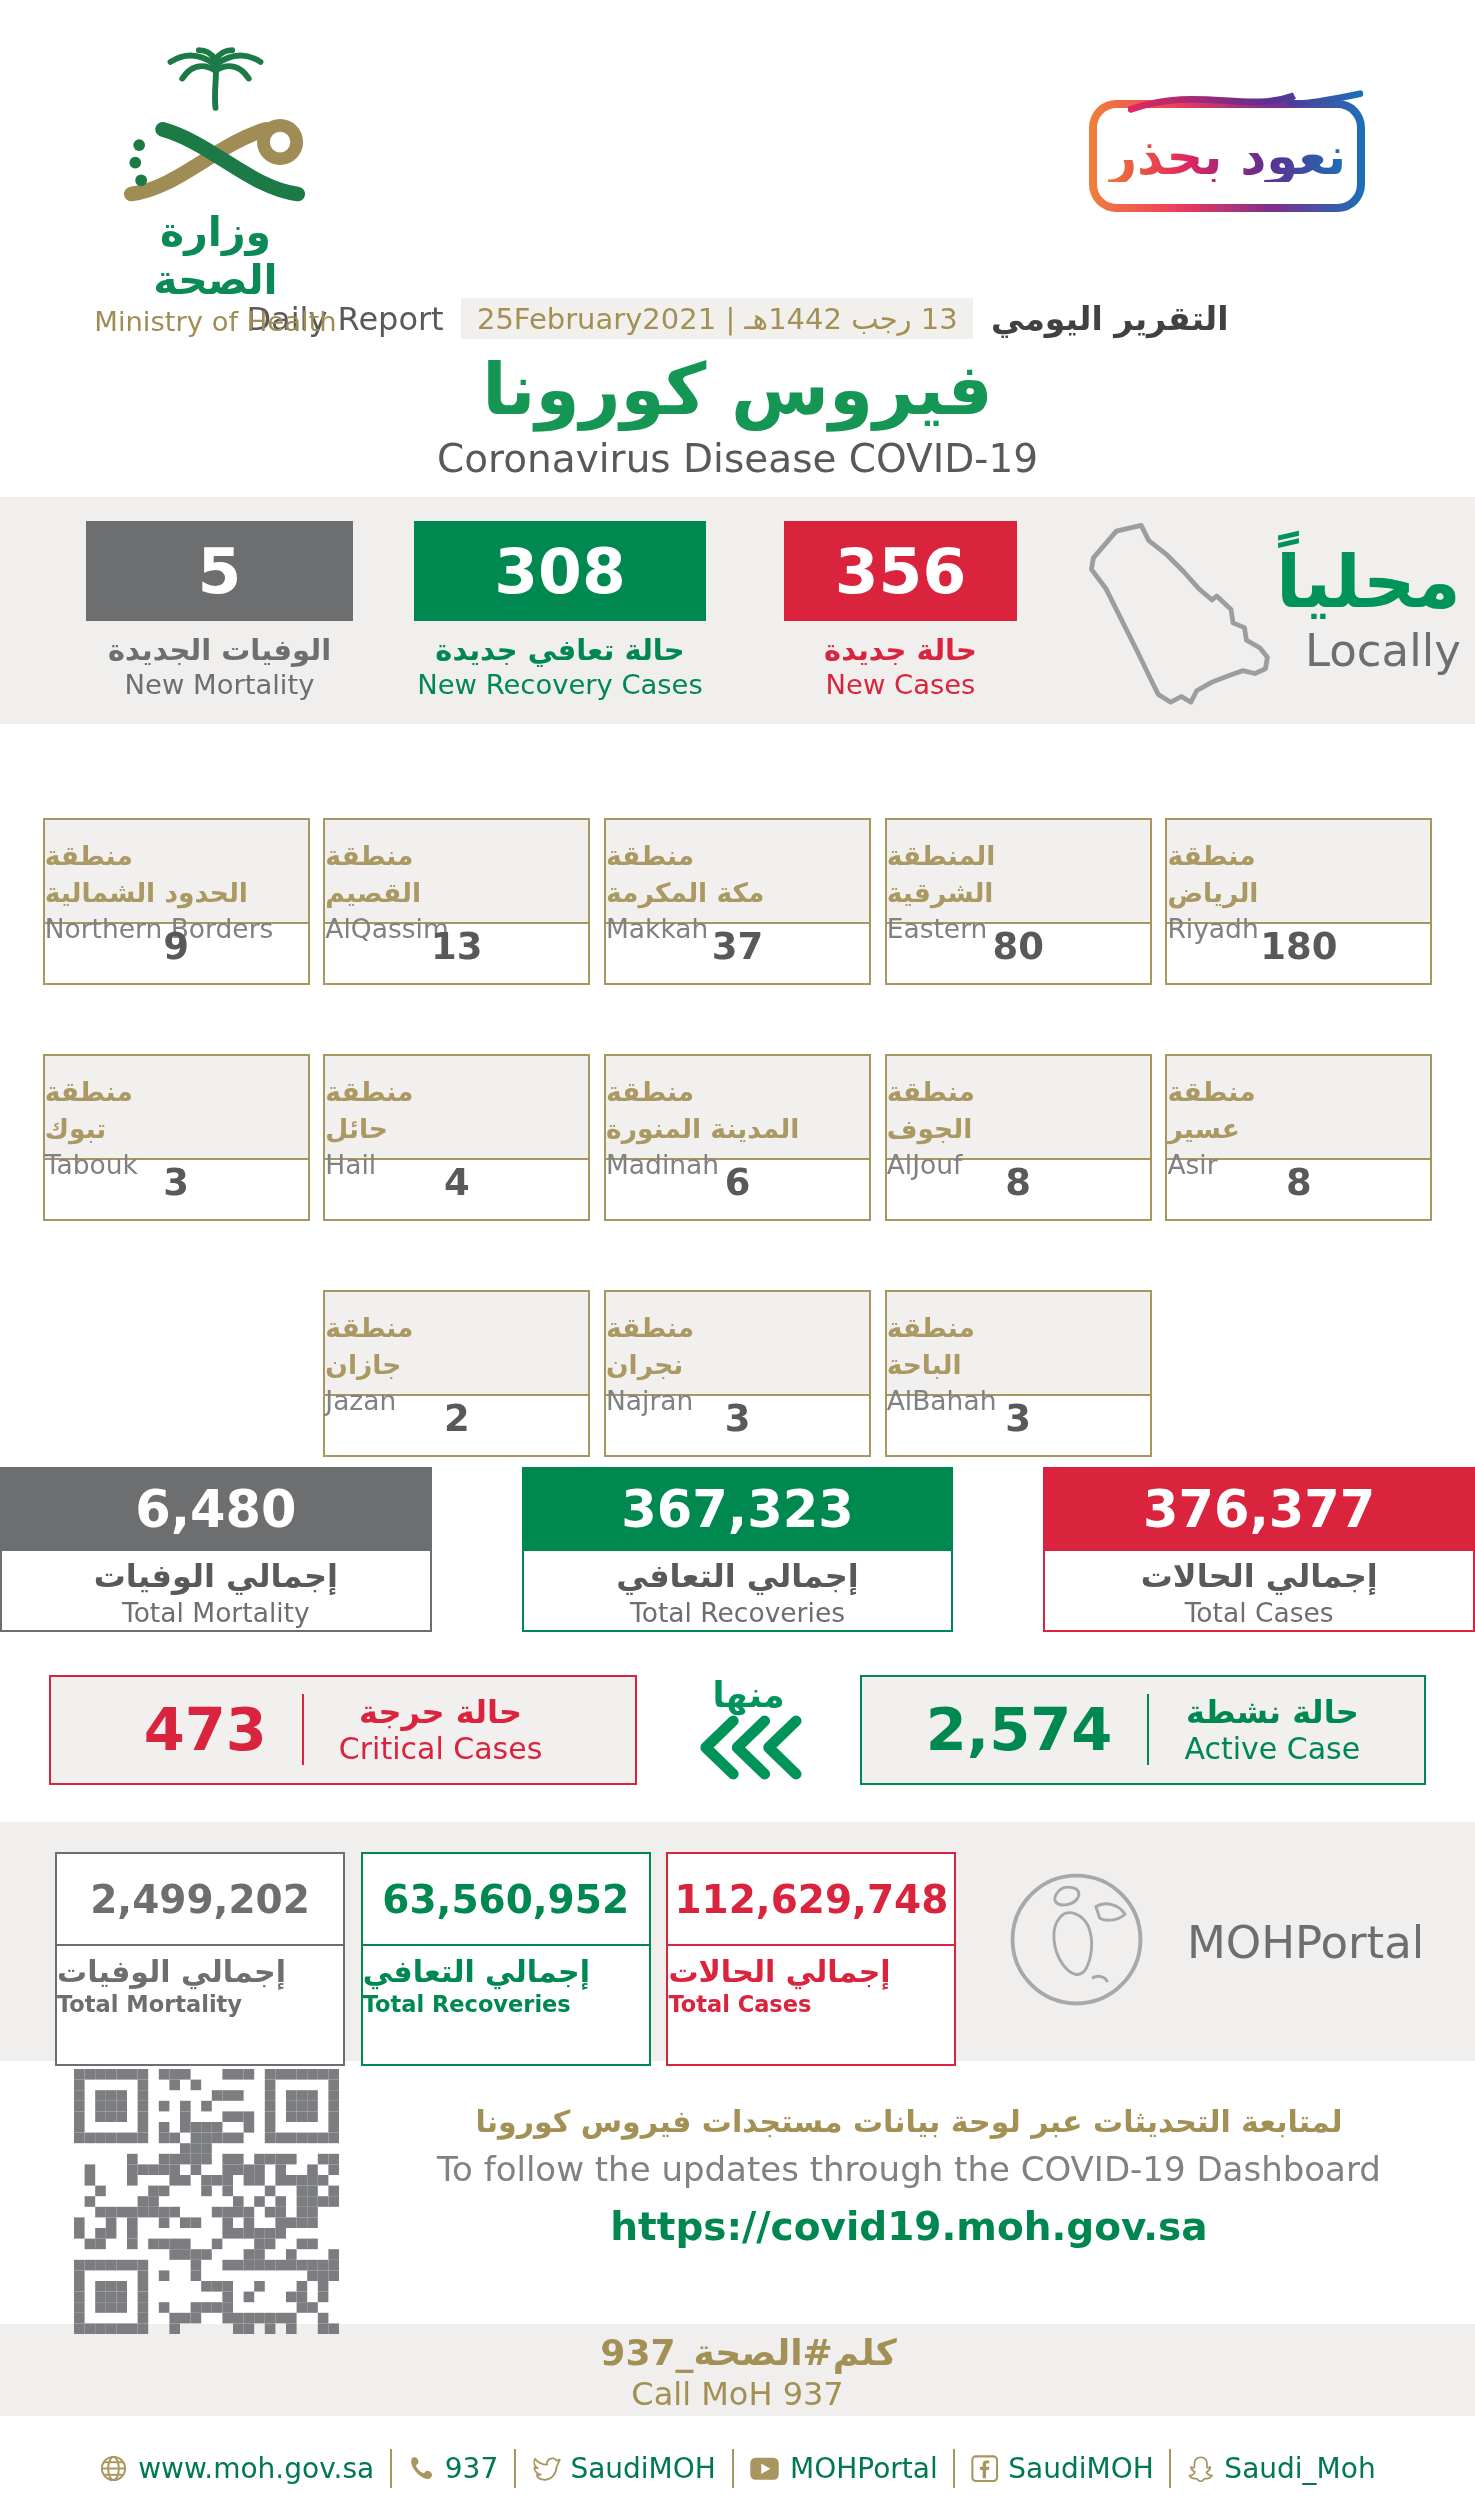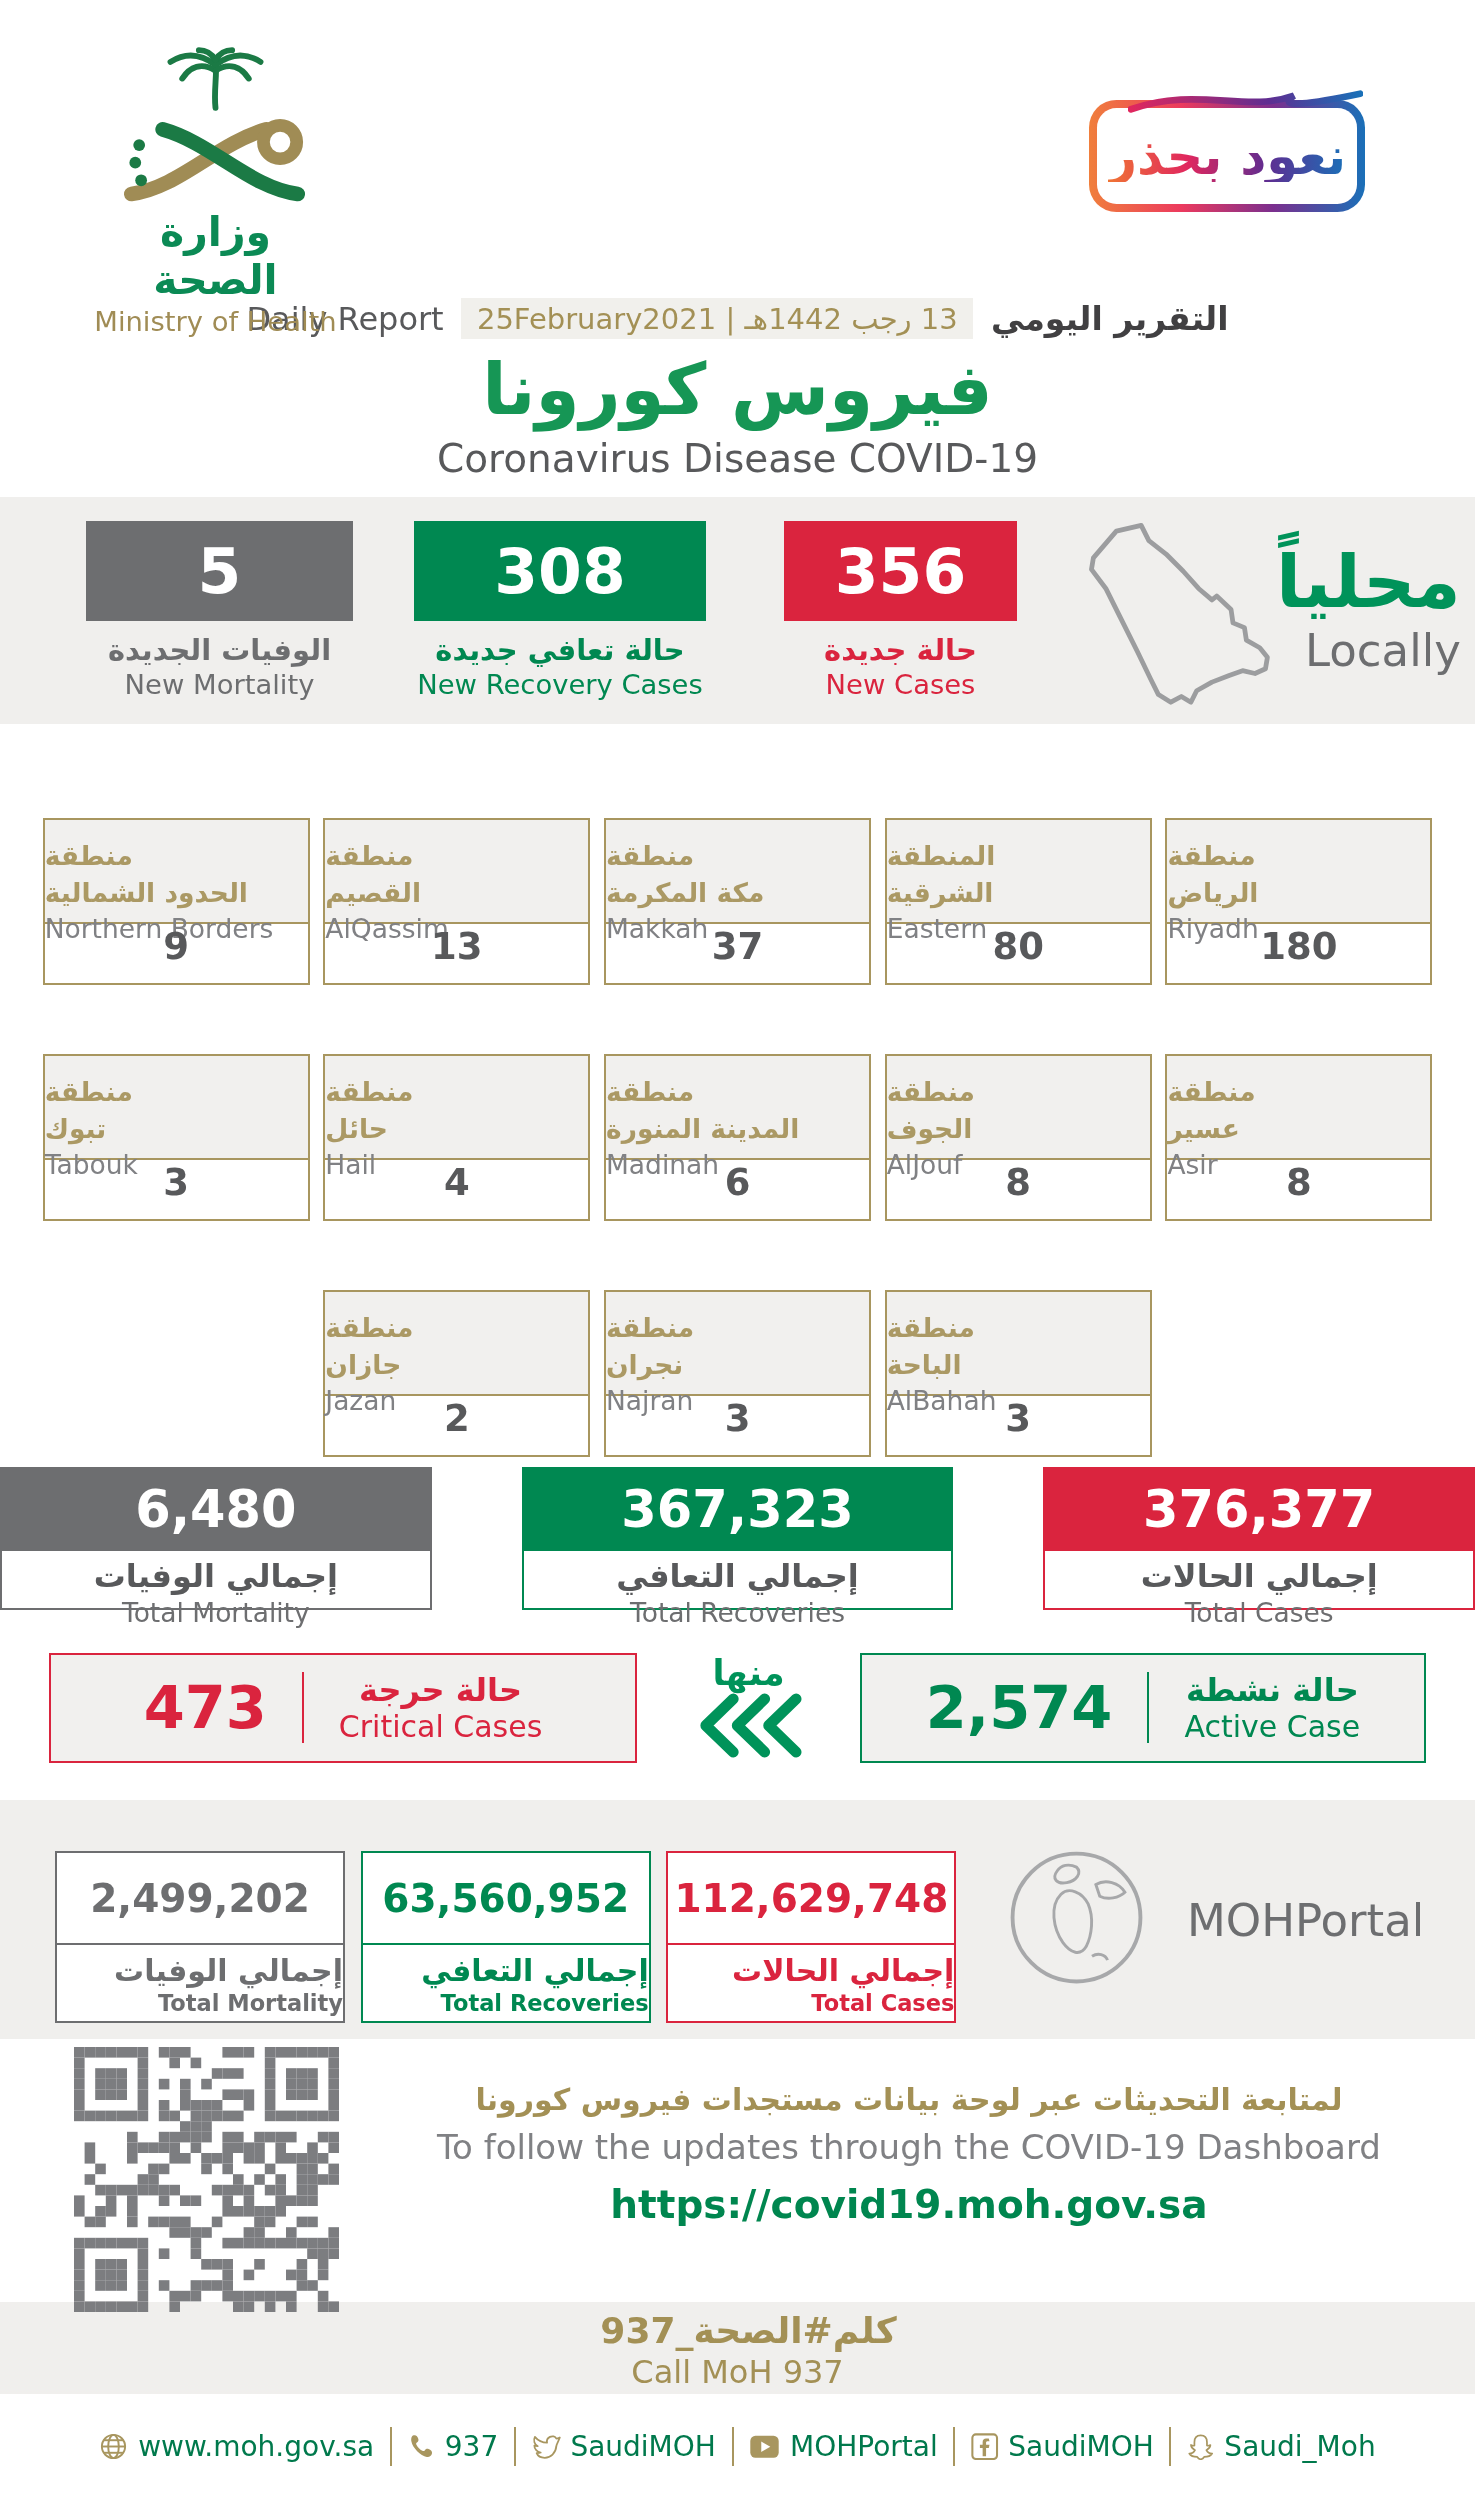--- a/index.html
+++ b/index.html
@@ -56,42 +56,42 @@
   .r-row + .r-row { margin-top:69px; }
   .r-card { width:267px; height:167px; border:2.9px solid #a8965f; background:#fff; }
   .r-head { height:102px; background:#f1f0ee; text-align:left; padding-top:17px; }
   .r-ar { color:#ab9964; font-size:26.5px; font-weight:bold; line-height:1.4; direction:rtl; }
   .r-en { color:#808184; font-size:26.5px; margin-top:2px; }
   .r-num { height:47px; border-top:2.9px solid #a8965f; display:flex; align-items:center; justify-content:center;
            color:#58595b; font-size:37px; font-weight:bold; }
 
   
   .totals { margin-top:9.8px; display:flex; justify-content:center; gap:90px; }
-  .tot-card { width:433px; height:143px; border:2.9px solid var(--c); background:#fff; }
+  .tot-card { width:433px; height:165px; border:2.9px solid var(--c); background:#fff; }
   .tot-head { height:82px; background:var(--c); display:flex; align-items:center; justify-content:center; }
   .tot-head .num { color:#fff; font-size:51px; font-weight:bold; }
   .tot-ar { text-align:center; color:#58595b; font-size:32px; font-weight:bold; margin-top:5.9px; direction:rtl; }
   .tot-en { text-align:center; color:#6d6e70; font-size:26.5px; margin-top:2px; }
 
   
   .crit-row { margin-top:43px; padding:0 49px; display:flex; align-items:center; }
   .ca-card { height:110px; background:#f1f0ee; border:2px solid var(--c);
              display:flex; align-items:center; justify-content:center; gap:35px; }
   .ca-card.critical { width:588px; }
   .ca-card.active { width:566px; }
   .ca-num { color:var(--c); font-size:59px; font-weight:bold; }
   .ca-div { width:2px; height:71px; background:var(--c); }
   .ca-ar { color:var(--c); font-size:32px; font-weight:bold; text-align:center; direction:rtl; }
   .ca-en { color:var(--c); font-size:30px; text-align:center; }
   .minha { flex:1; text-align:center; }
   .minha .m-ar { color:#00935a; font-size:35px; font-weight:bold; direction:rtl; }
 
   
   .globally { margin-top:37px; height:239px; display:flex; align-items:center; padding:0 35px 0 55px; gap:15.7px; }
-  .g-card { width:290px; height:172px; background:#fff; border:2px solid var(--c); text-align:right;margin-top:36px; }
+  .g-card { width:290px; height:214px; background:#fff; border:2px solid var(--c); text-align:left;margin-top:36px; }
   .g-num { height:90px; display:flex; align-items:center; justify-content:center;
            color:var(--c); font-size:39px; font-weight:bold; }
   .g-sep { height:2px; background:var(--c); }
   .g-ar { color:var(--c); font-size:30px; font-weight:bold; margin-top:7.8px; direction:rtl; }
   .g-en { color:var(--c); font-size:22.5px; font-weight:bold; margin-top:2px; }
   .globe-wrap { margin-left:27.4px; }
   .glob-head { margin-left:auto; text-align:right; padding-right:15.7px; }
   .glob-head .h-ar { color:#00935a; font-size:71px; font-weight:bold; line-height:1.05; direction:rtl; }
   .glob-head .h-en { color:#6d6e70; font-size:45px; margin-top:2px; }
 

